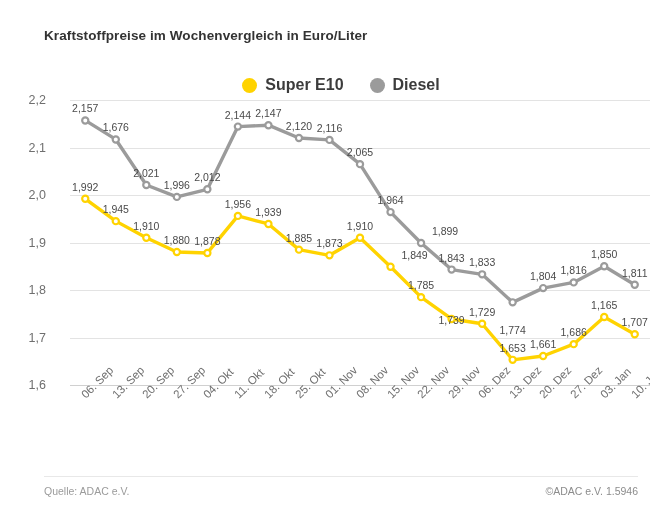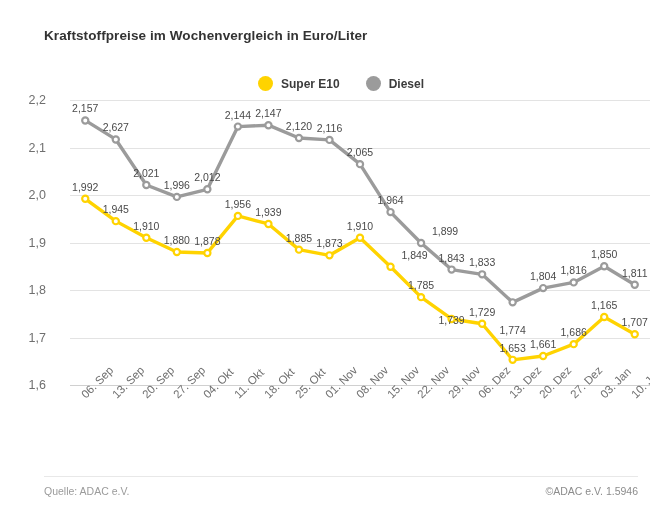--- a/index.html
+++ b/index.html
@@ -36,21 +36,21 @@
     width: 650px;
     display: flex;
     justify-content: center;
     align-items: center;
     gap: 26px;
   }
   .legend-item {
     display: flex;
     align-items: center;
     gap: 8px;
-    font-size: 12px;
+    font-size: 16px;
     font-weight: bold;
     color: #3c3c3c;
   }
   .legend-dot {
     width: 15px;
     height: 15px;
     border-radius: 50%;
     display: inline-block;
   }
   .plot {
@@ -217,21 +217,21 @@
       <div class="pointlabel" style="left: 320.526px; top: 148.725px; margin-left: 24px;">1,849</div>
       <div class="pointlabel" style="left: 351.053px; top: 179.125px;">1,785</div>
       <div class="pointlabel" style="left: 381.579px; top: 200.975px; margin-top: 13px;">1,739</div>
       <div class="pointlabel" style="left: 412.105px; top: 205.725px;">1,729</div>
       <div class="pointlabel" style="left: 442.632px; top: 241.825px;">1,653</div>
       <div class="pointlabel" style="left: 473.158px; top: 238.025px;">1,661</div>
       <div class="pointlabel" style="left: 503.684px; top: 226.15px;">1,686</div>
       <div class="pointlabel" style="left: 534.211px; top: 199.075px;">1,165</div>
       <div class="pointlabel" style="left: 564.737px; top: 216.175px;">1,707</div>
       <div class="pointlabel" style="left: 15.2632px; top: 2.425px;">2,157</div>
-      <div class="pointlabel" style="left: 45.7895px; top: 21.425px;">2,627</div>
+      <div class="pointlabel" style="left: 45.7895px; top: 21.425px;">1,676</div>
       <div class="pointlabel" style="left: 76.3158px; top: 67.025px;">2,021</div>
       <div class="pointlabel" style="left: 106.842px; top: 78.9px;">1,996</div>
       <div class="pointlabel" style="left: 137.368px; top: 71.3px;">2,012</div>
       <div class="pointlabel" style="left: 167.895px; top: 8.6px;">2,144</div>
       <div class="pointlabel" style="left: 198.421px; top: 7.175px;">2,147</div>
       <div class="pointlabel" style="left: 228.947px; top: 20px;">2,120</div>
       <div class="pointlabel" style="left: 259.474px; top: 21.9px;">2,116</div>
       <div class="pointlabel" style="left: 290px; top: 46.125px;">2,065</div>
       <div class="pointlabel" style="left: 320.526px; top: 94.1px;">1,964</div>
       <div class="pointlabel" style="left: 351.053px; top: 124.975px; margin-left: 24px;">1,899</div>

